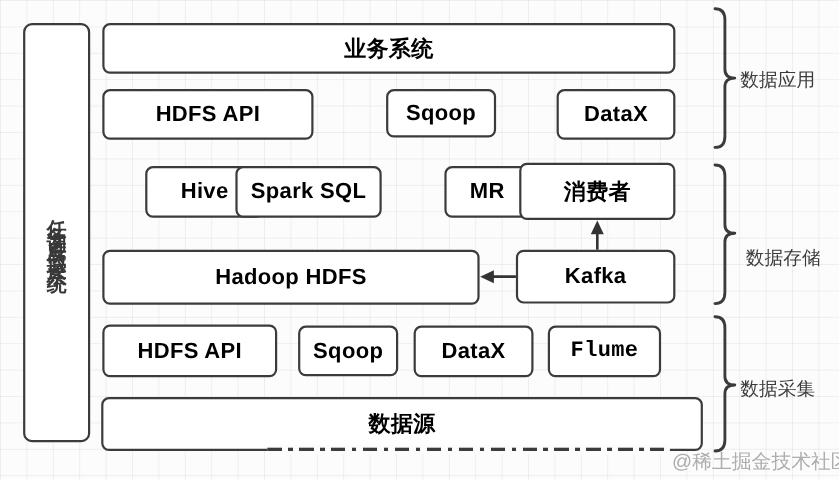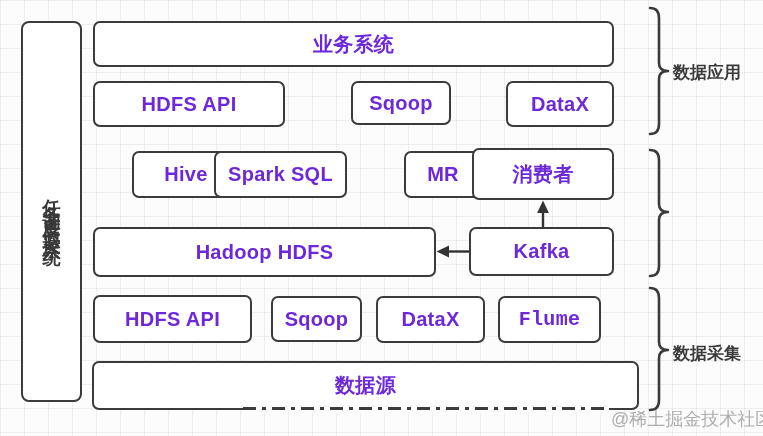--- a/index.html
+++ b/index.html
@@ -19,21 +19,21 @@
   }
   .node{
     position:absolute;
     box-sizing:border-box;
     background:#ffffff;
     border:2.5px solid #3b3b3b;
     border-radius:7px;
     display:flex;align-items:center;justify-content:center;
     font-weight:700;
     font-size:20px;
-    color:#6d28d9;
+    color:#000000;
     letter-spacing:0.3px;
     white-space:nowrap;
   }
   .sidebar-node{
     position:absolute;
     box-sizing:border-box;
     background:#ffffff;
     border:2.5px solid #3b3b3b;
     border-radius:8px;
     display:flex;align-items:center;justify-content:center;
@@ -42,21 +42,21 @@
     writing-mode:vertical-rl;
     text-orientation:upright;
     font-size:18px;
     font-weight:700;
     color:#383838;
     letter-spacing:6px;
   }
   .group-label{
     position:absolute;
     font-size:17px;
-    font-weight:700;
+    font-weight:400;
     color:#3b3b3b;
     white-space:nowrap;
     text-align:right;
   }
   .overlay-svg{
     position:absolute;left:0;top:0;
     pointer-events:none;
   }
   .dash-backing{
     position:absolute;
@@ -155,17 +155,18 @@
     </g>
 
     <path d="M650,8 Q659,8 659,18 L659,63 Q659,71 668,71 Q659,71 659,79 L659,124 Q659,134 650,134" fill="none" stroke="#3b3b3b" stroke-width="2.6" stroke-linecap="round" stroke-linejoin="round"></path>
 
     <path d="M650,150 Q659,150 659,160 L659,204 Q659,212 668,212 Q659,212 659,220 L659,266 Q659,276 650,276" fill="none" stroke="#3b3b3b" stroke-width="2.6" stroke-linecap="round" stroke-linejoin="round"></path>
 
     <path d="M650,288 Q659,288 659,298 L659,342 Q659,350 668,350 Q659,350 659,358 L659,400 Q659,410 650,410" fill="none" stroke="#3b3b3b" stroke-width="2.6" stroke-linecap="round" stroke-linejoin="round"></path>
   </svg>
 
   <div class="group-label" style="left:673px;top:61px;">数据应用</div>
+  <div class="group-label" style="left:678px;top:223px;">数据存储</div>
   <div class="group-label" style="left:673px;top:342px;">数据采集</div>
 
   <div class="watermark">@稀土掘金技术社区</div>
 
 </div>
 
 </body></html>

